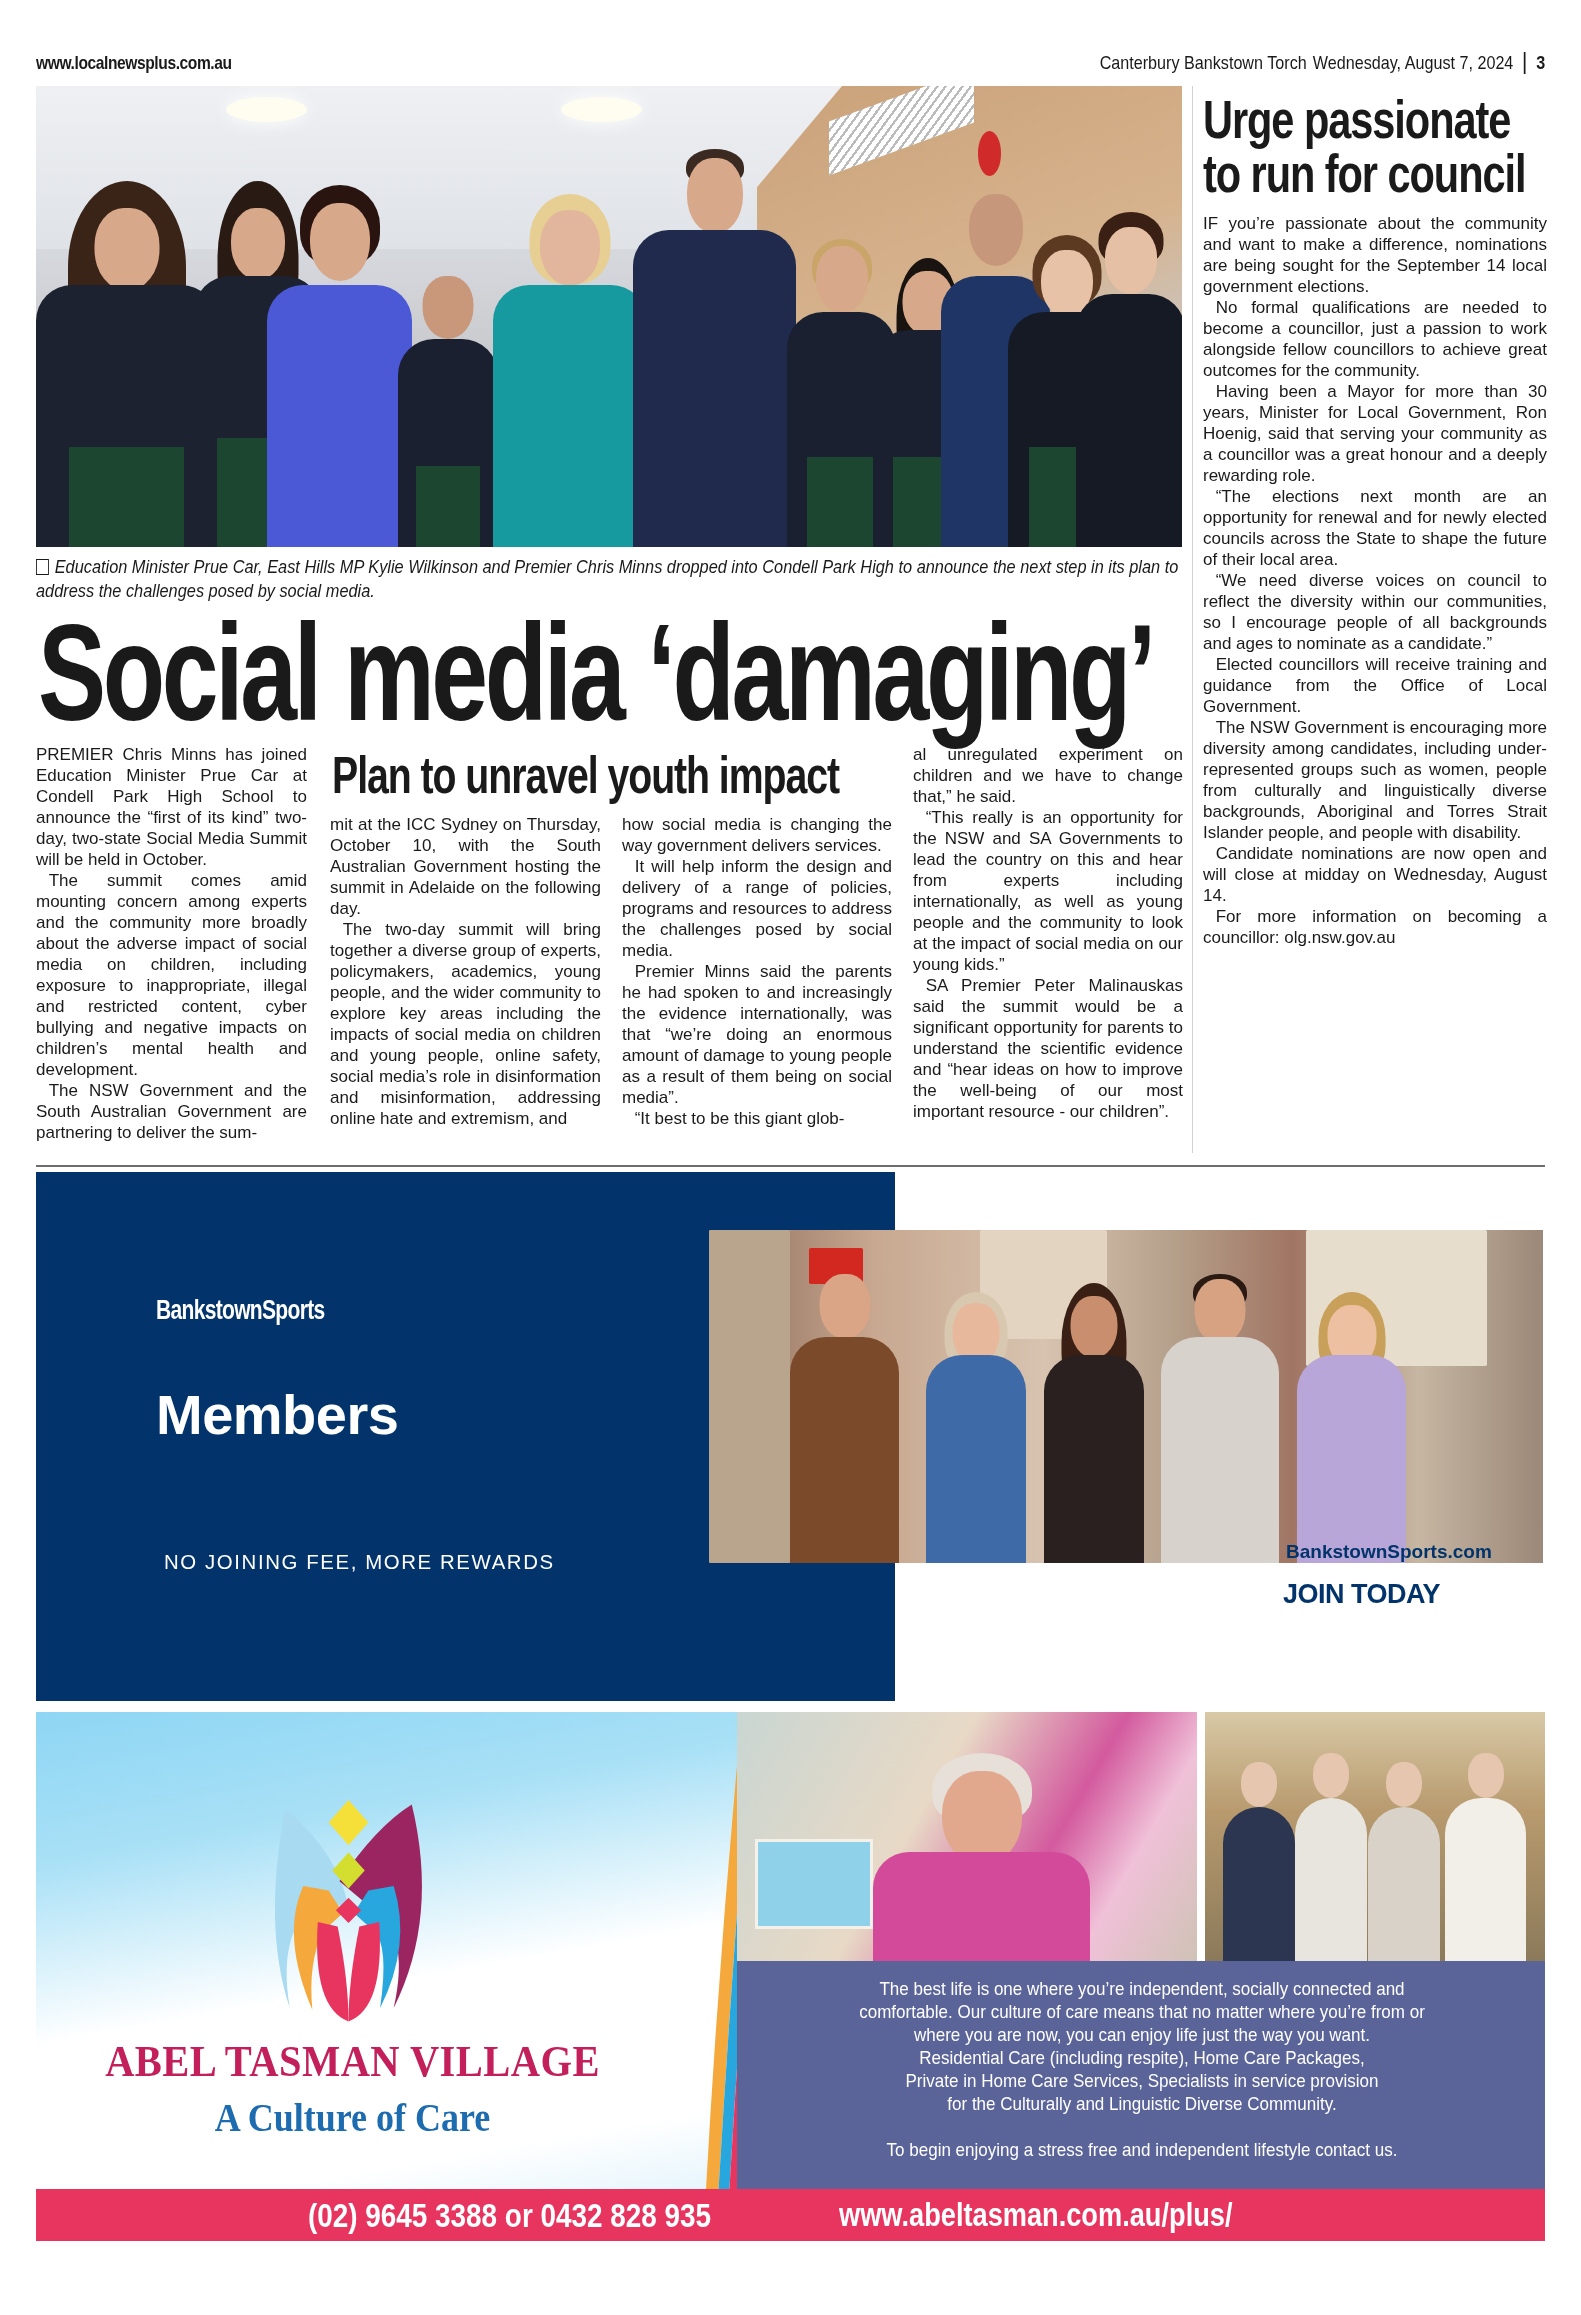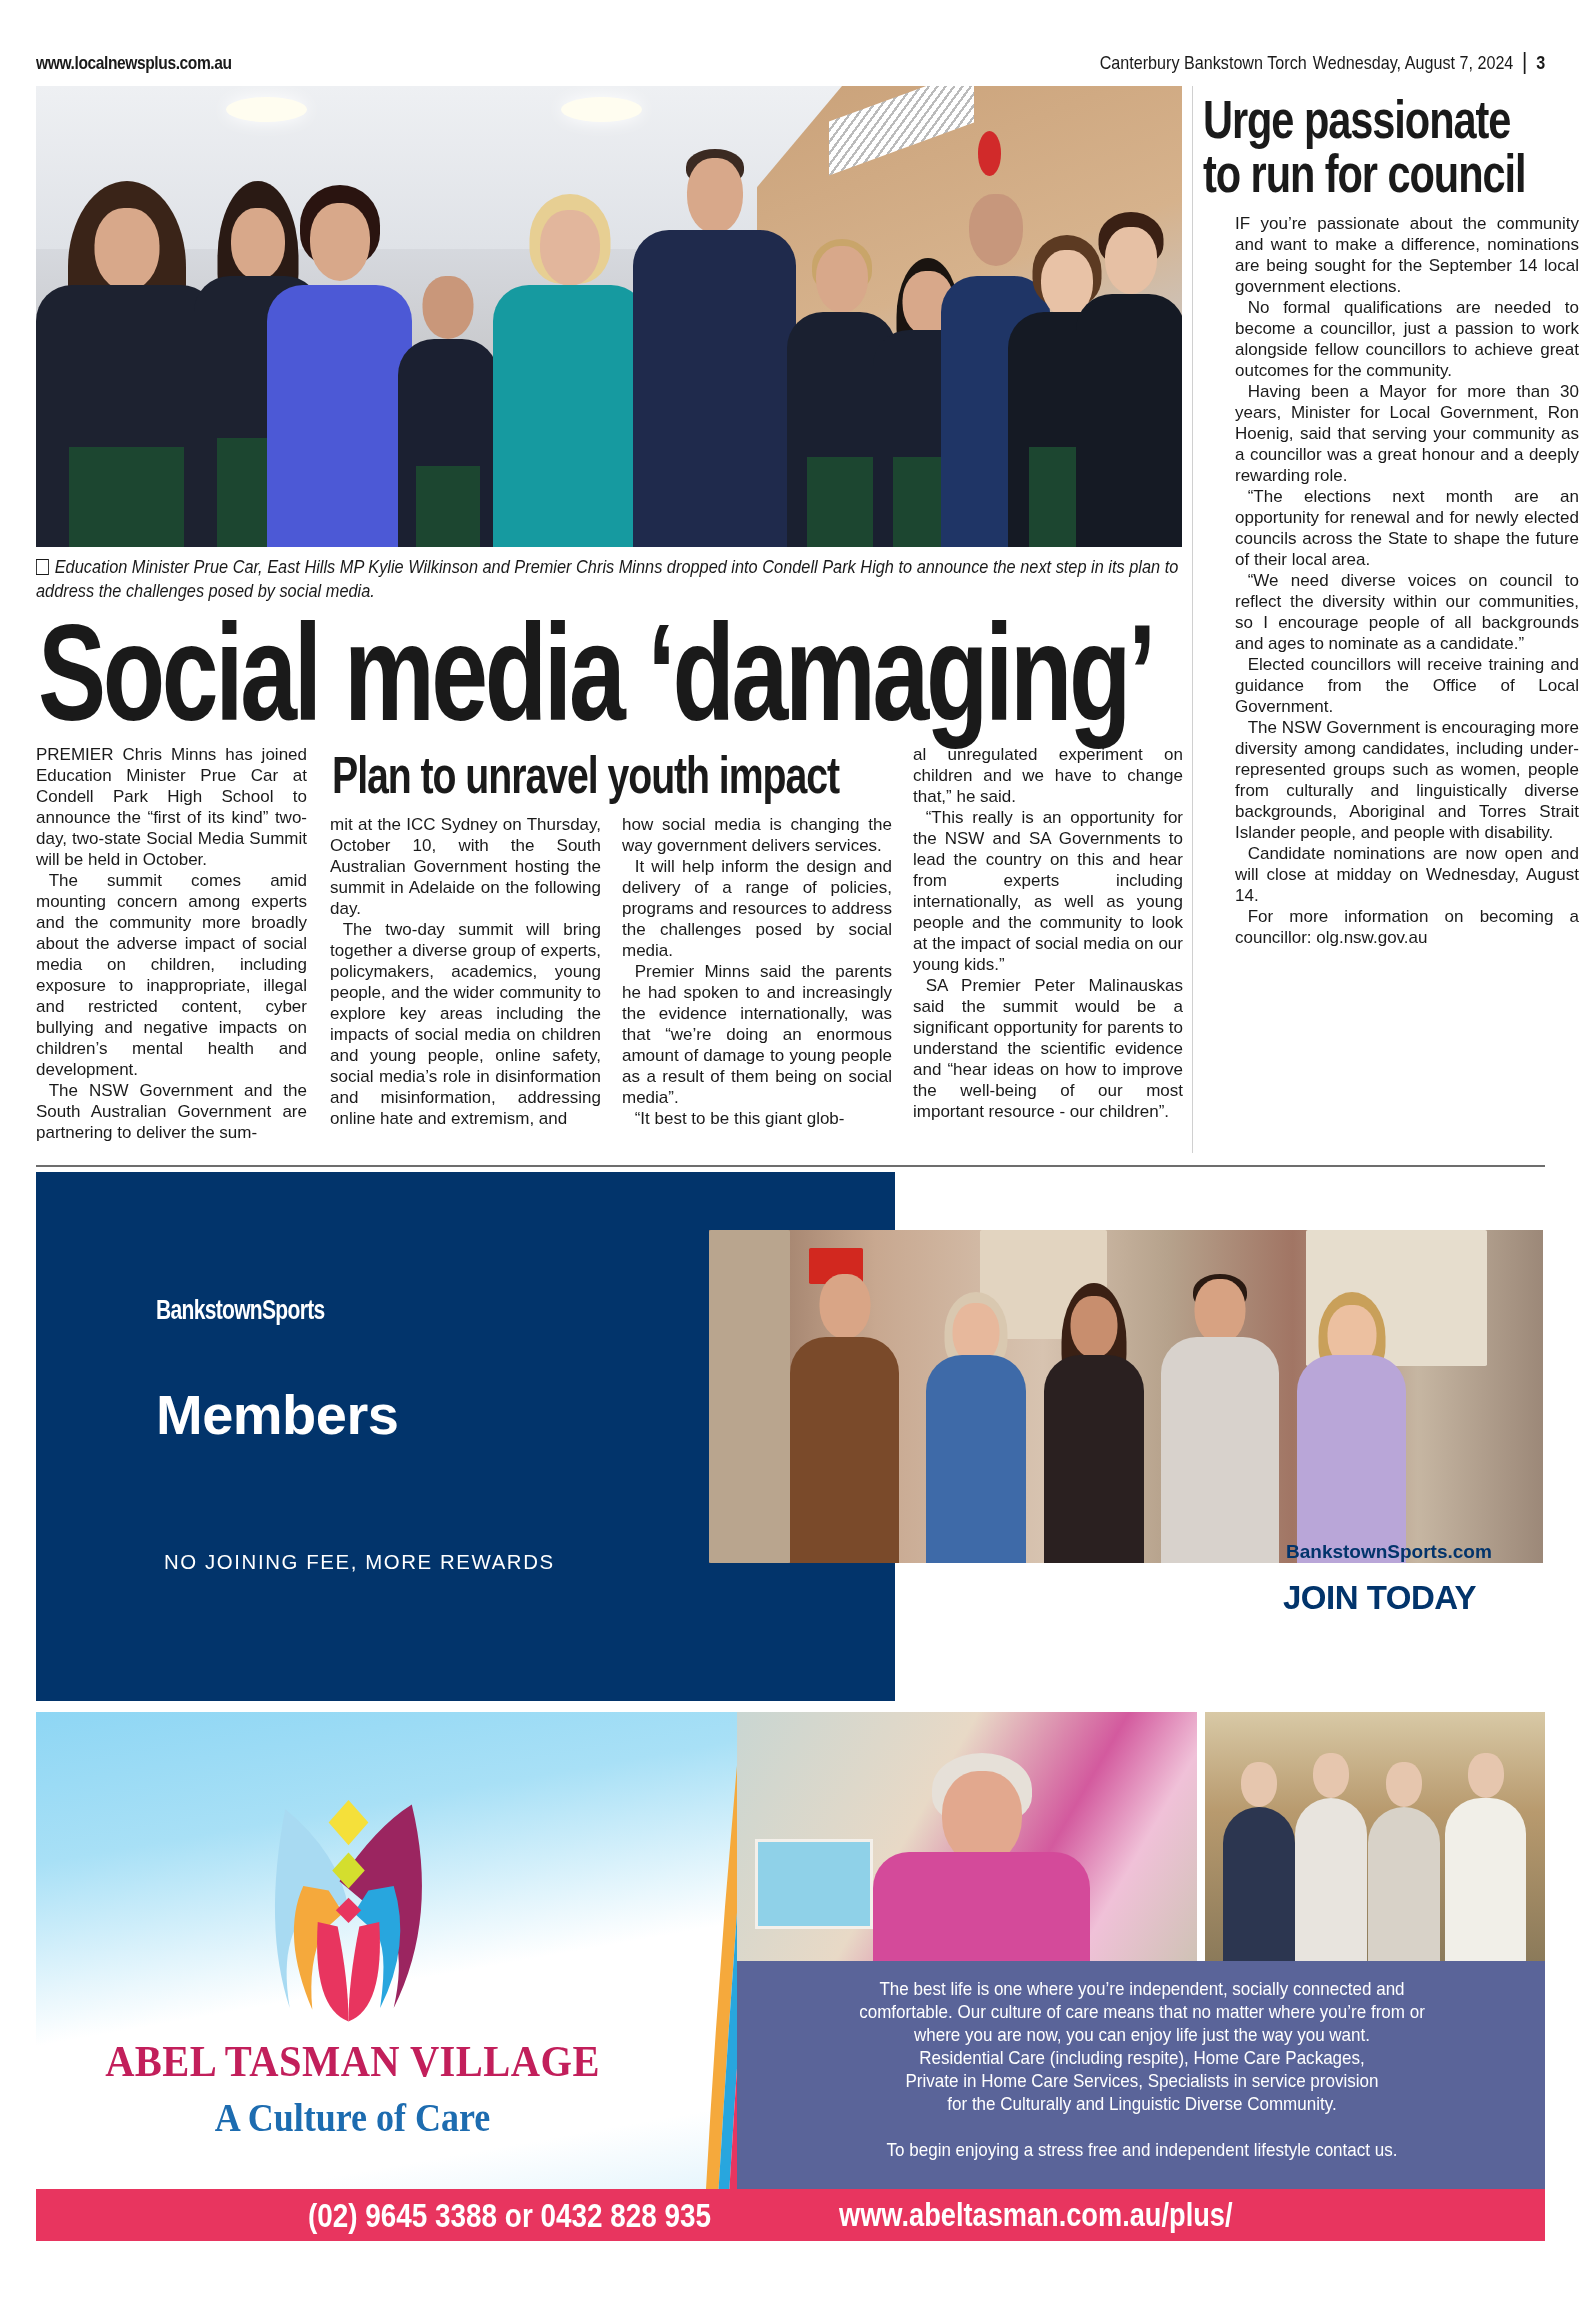--- a/index.html
+++ b/index.html
@@ -41,33 +41,33 @@
   .col p { text-indent: 12.7px; }
   .col p.first { text-indent: 0; }
   .c1 { left: 36px; top: 744px; width: 271px; }
   .c2 { left: 330px; top: 814px; width: 271px; }
   .c3 { left: 622px; top: 814px; width: 270px; }
   .c4 { left: 913px; top: 744px; width: 270px; }
   .subhead { left: 332px; top: 744px; font-size: 52px; font-weight: bold; letter-spacing: -1.4px; line-height: 63px; transform: scaleX(0.755); transform-origin: left top; white-space: nowrap; }
 
   
   .rhead { left: 1203px; top: 92px; font-size: 54px; font-weight: bold; line-height: 54px; letter-spacing: -1.4px; transform: scaleX(0.77); transform-origin: left top; white-space: nowrap; }
-  .rcol { left: 1203px; top: 213px; width: 344px; font-size: 17px; line-height: 21px; margin-left: 32px; }
+  .rcol { left: 1203px; top: 213px; width: 344px; font-size: 17px; line-height: 21px; }
 
   .vrule { left: 1192px; top: 86px; width: 0.9px; height: 1067px; background: #d0d0d0; }
   .hrule { left: 36px; top: 1165px; width: 1509px; height: 1.8px; background: #6d6d6d; }
 
   
   .bs-blue { left: 36px; top: 1172px; width: 859px; height: 529px; background: #02346b; }
   .bs-logo { left: 156px; top: 1295px; font-size: 27px; font-weight: bold; color: #fff; letter-spacing: -0.9px; transform: scaleX(0.78); transform-origin: left top; }
   .bs-title { left: 156px; top: 1382px; font-size: 56px; font-weight: bold; color: #fff; line-height: 65px; letter-spacing: -0.5px; }
   .bs-sub { left: 164px; top: 1551px; font-size: 20.4px; color: #fff; letter-spacing: 1.6px; }
   .bs-photo { left: 709px; top: 1230px; width: 834px; height: 333px; overflow: hidden; background: linear-gradient(90deg,#8b6b58,#c8a890 20%,#d7c3b0 40%,#b6a28c 55%,#a17564 70%,#c6b6a2 85%,#9c8878); }
   .bs-photo .poster { position: absolute; border-radius: 1.8px; }
-  .bs-join { left: 1283px; top: 1579px; font-size: 33px; font-weight: bold; color: #02346b; letter-spacing: -0.5px; }
+  .bs-join { left: 1283px; top: 1579px; font-size: 27px; font-weight: bold; color: #02346b; letter-spacing: -0.5px; }
   .bs-url { left: 1286px; top: 1541px; font-size: 19px; font-weight: bold; color: #02346b; }
 
   
   .at-sky { left: 36px; top: 1712px; width: 742px; height: 477px; background: linear-gradient(170deg, #8ed6f4 0%, #a8e0f6 25%, #ffffff 55%, #ffffff 85%, #e3f4fc 100%); }
   .at-stripes { left: 706px; top: 1712px; width: 81px; height: 477px; }
   .at-logo { left: 258px; top: 1800px; width: 181px; height: 226px; }
   .at-name { left: 63px; top: 2035px; width: 579px; text-align: center; font-family: "Liberation Serif", serif; font-size: 45px; font-weight: bold; color: #c21f5b; letter-spacing: 0.5px; transform: scaleX(0.9); }
   .at-tag { left: 63px; top: 2094px; width: 579px; text-align: center; font-family: "Liberation Serif", serif; font-size: 40px; font-weight: bold; color: #1d6cb0; transform: scaleX(0.9); }
   .at-photo1 { left: 737px; top: 1712px; width: 460px; height: 249px; overflow: hidden; background: linear-gradient(120deg,#c9d6d2 0%, #e8d9c6 40%, #d35a9e 65%, #f0c1d8 80%, #cfc2b5 100%); }
   .at-photo2 { left: 1205px; top: 1712px; width: 340px; height: 249px; overflow: hidden; background: linear-gradient(180deg,#d8c9a6 0%, #b89a6e 40%, #8b7a5a 100%); }

